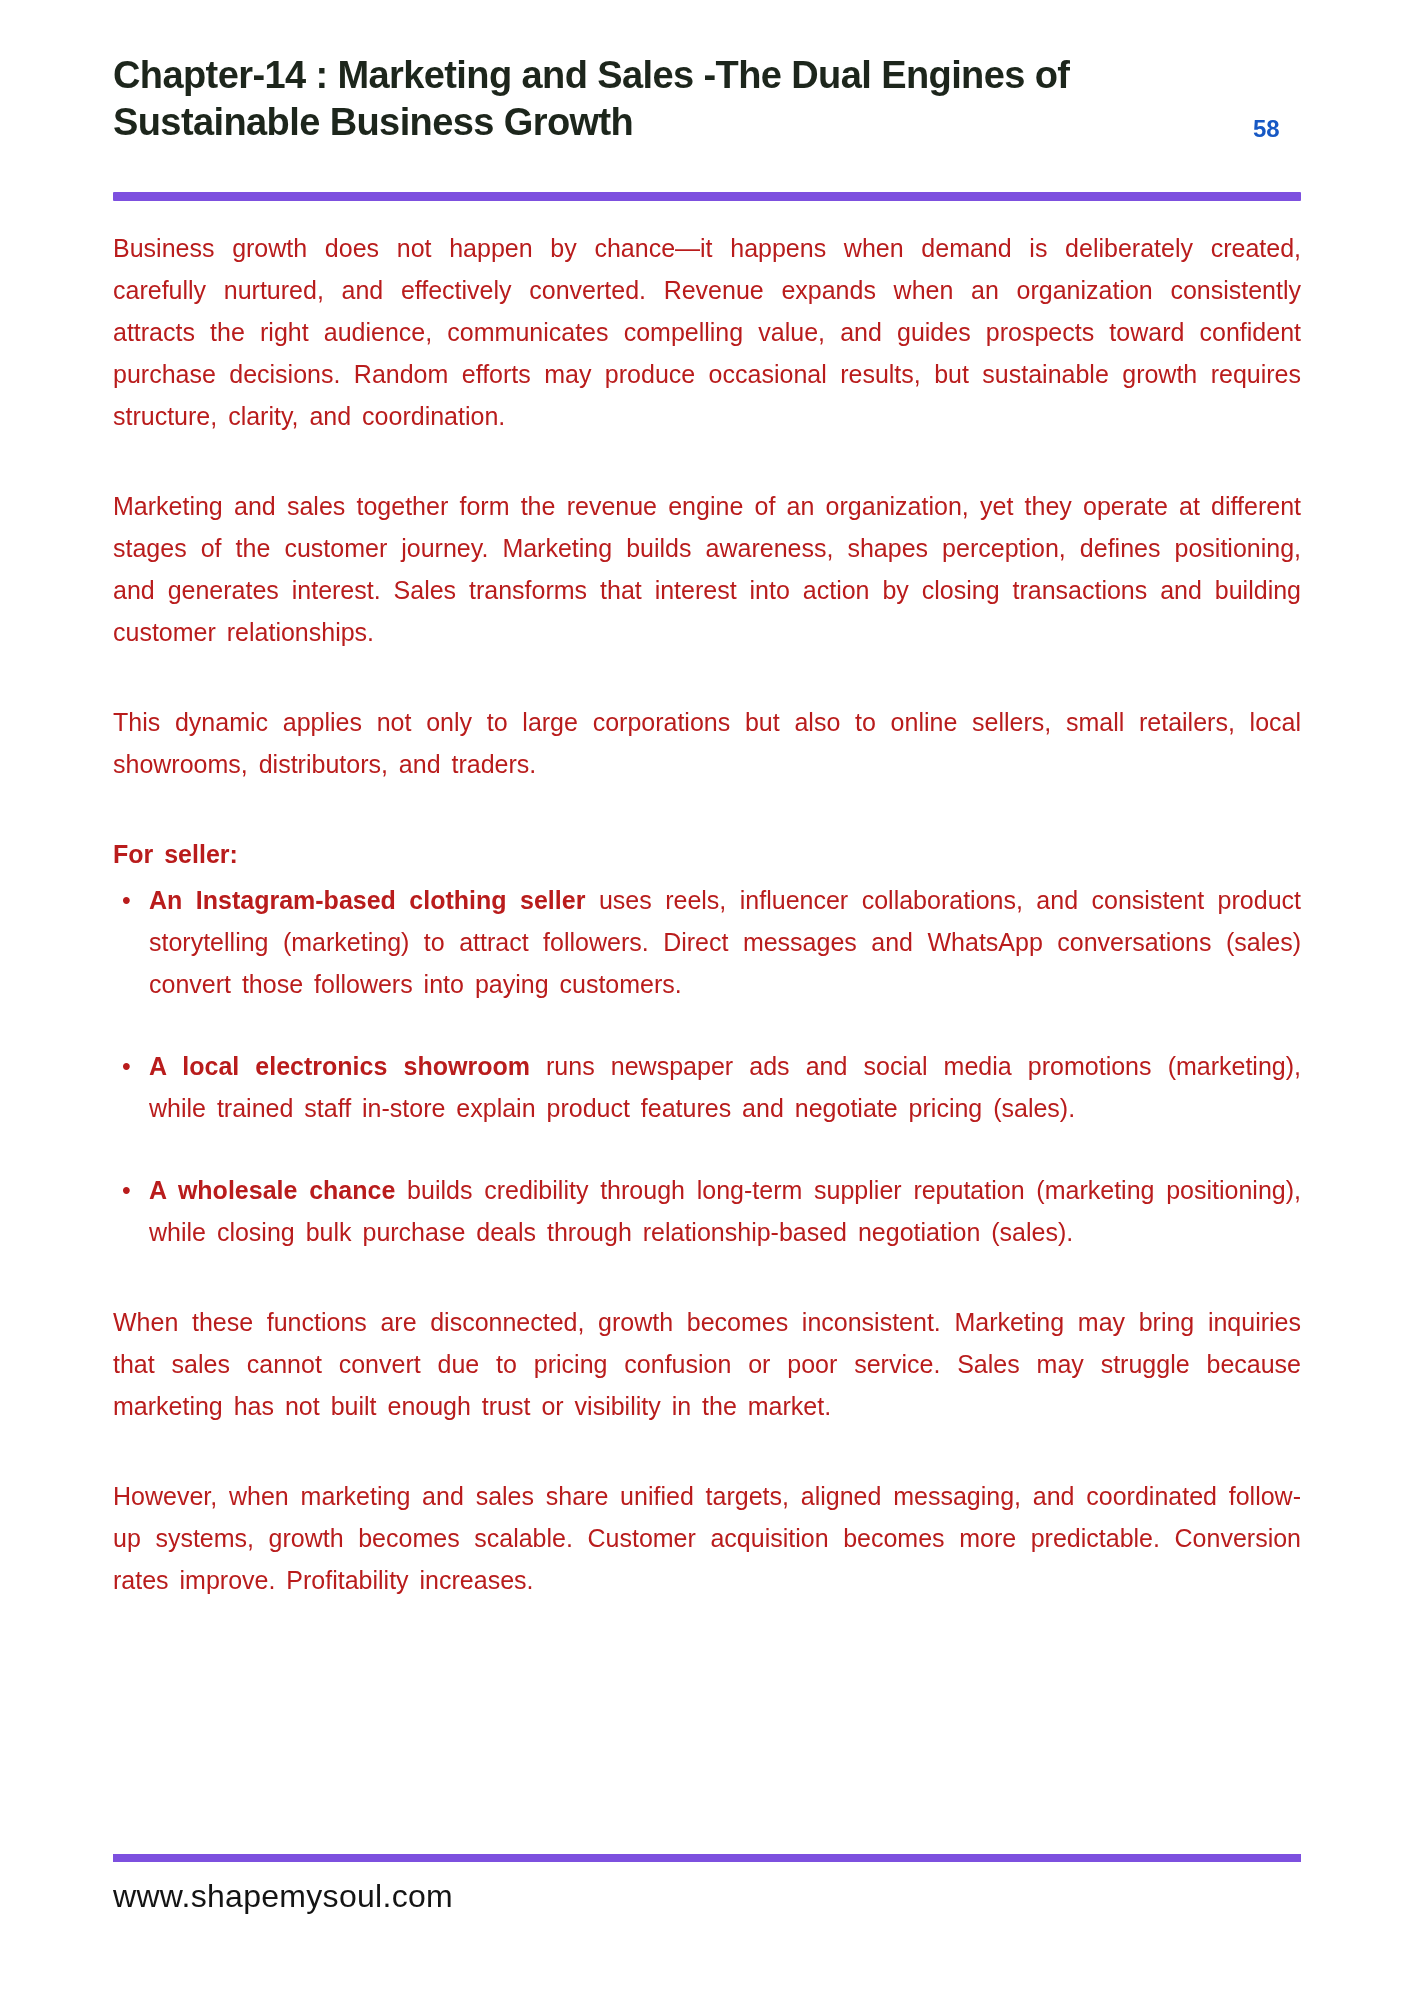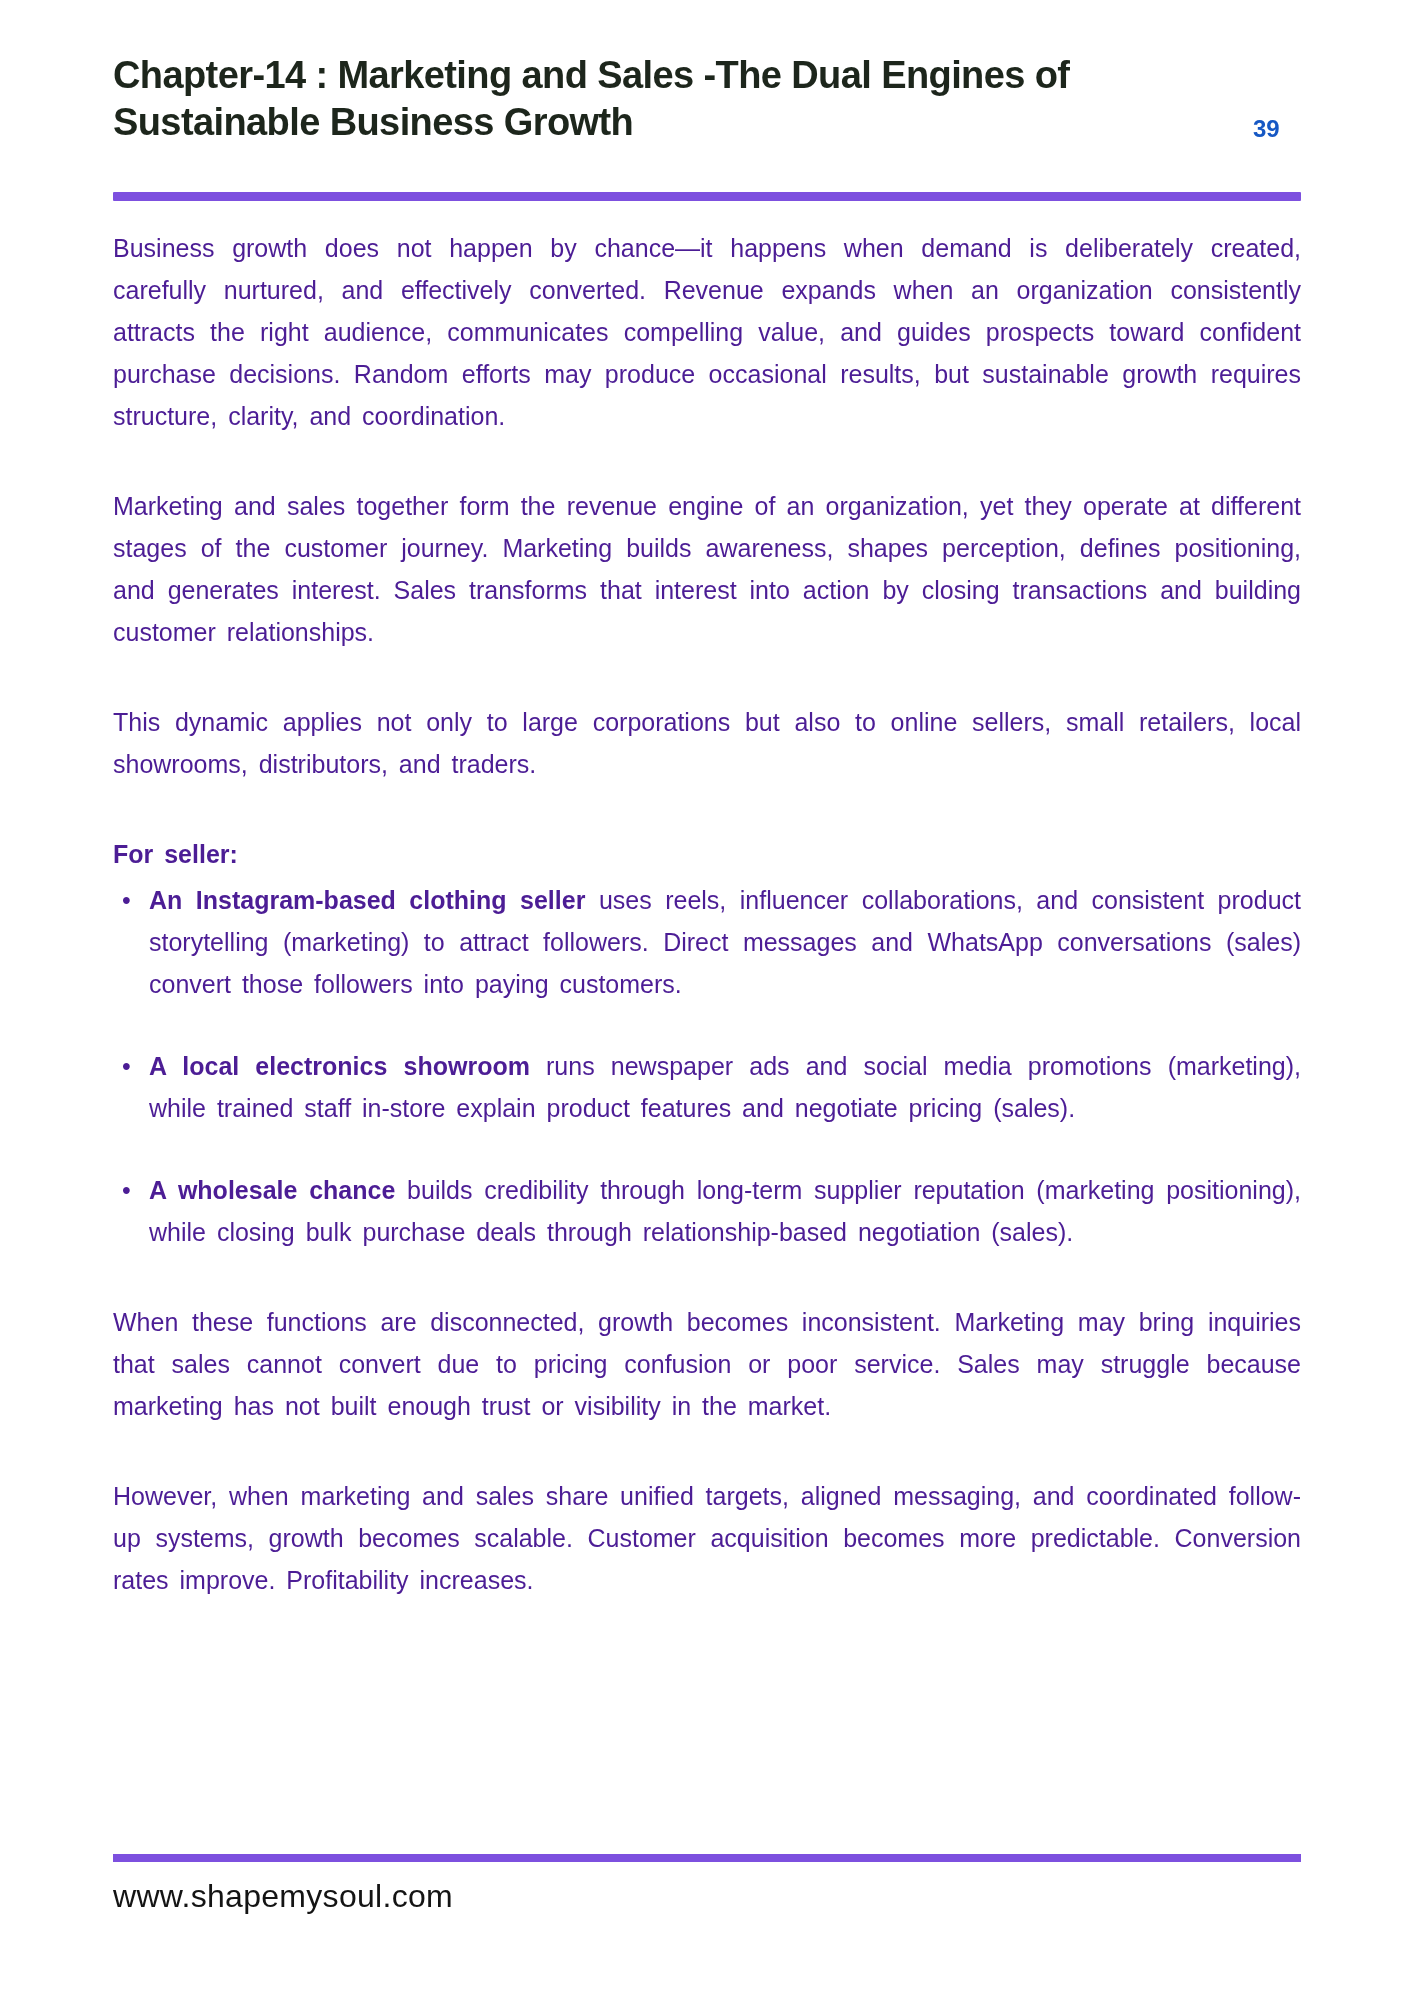--- a/index.html
+++ b/index.html
@@ -40,21 +40,21 @@
     height: 9px;
     background: #7d50df;
     margin-top: 46px;
     border-radius: 1px;
   }
 
   
   .body-text {
     font-size: 25px;
     line-height: 42px;
-    color: #4c1d95;
+    color: #b91c1c;
     text-align: justify;
     word-spacing: 4px;
   }
   .body-text p { margin: 0 0 48px 0; }
   .first-paragraph { margin-top: 26px !important; }
   .example-heading {
     font-weight: 700;
     text-align: left;
     margin-bottom: 4px !important;
   }
@@ -99,21 +99,21 @@
   }
 </style>
 </head>
 <body>
 
 <div class="page">
   <div class="content">
 
     <header class="page-header">
       <h1 class="chapter-title">Chapter-14 : Marketing and Sales -The Dual Engines of Sustainable Business Growth</h1>
-      <span class="page-number">39</span>
+      <span class="page-number">58</span>
     </header>
 
     <div class="divider"></div>
 
     <main class="body-text">
       <p class="first-paragraph">Business growth does not happen by chance—it happens when demand is deliberately created, carefully nurtured, and effectively converted. Revenue expands when an organization consistently attracts the right audience, communicates compelling value, and guides prospects toward confident purchase decisions. Random efforts may produce occasional results, but sustainable growth requires structure, clarity, and coordination.</p>
 
       <p>Marketing and sales together form the revenue engine of an organization, yet they operate at different stages of the customer journey. Marketing builds awareness, shapes perception, defines positioning, and generates interest. Sales transforms that interest into action by closing transactions and building customer relationships.</p>
 
       <p>This dynamic applies not only to large corporations but also to online sellers, small retailers, local showrooms, distributors, and traders.</p>

